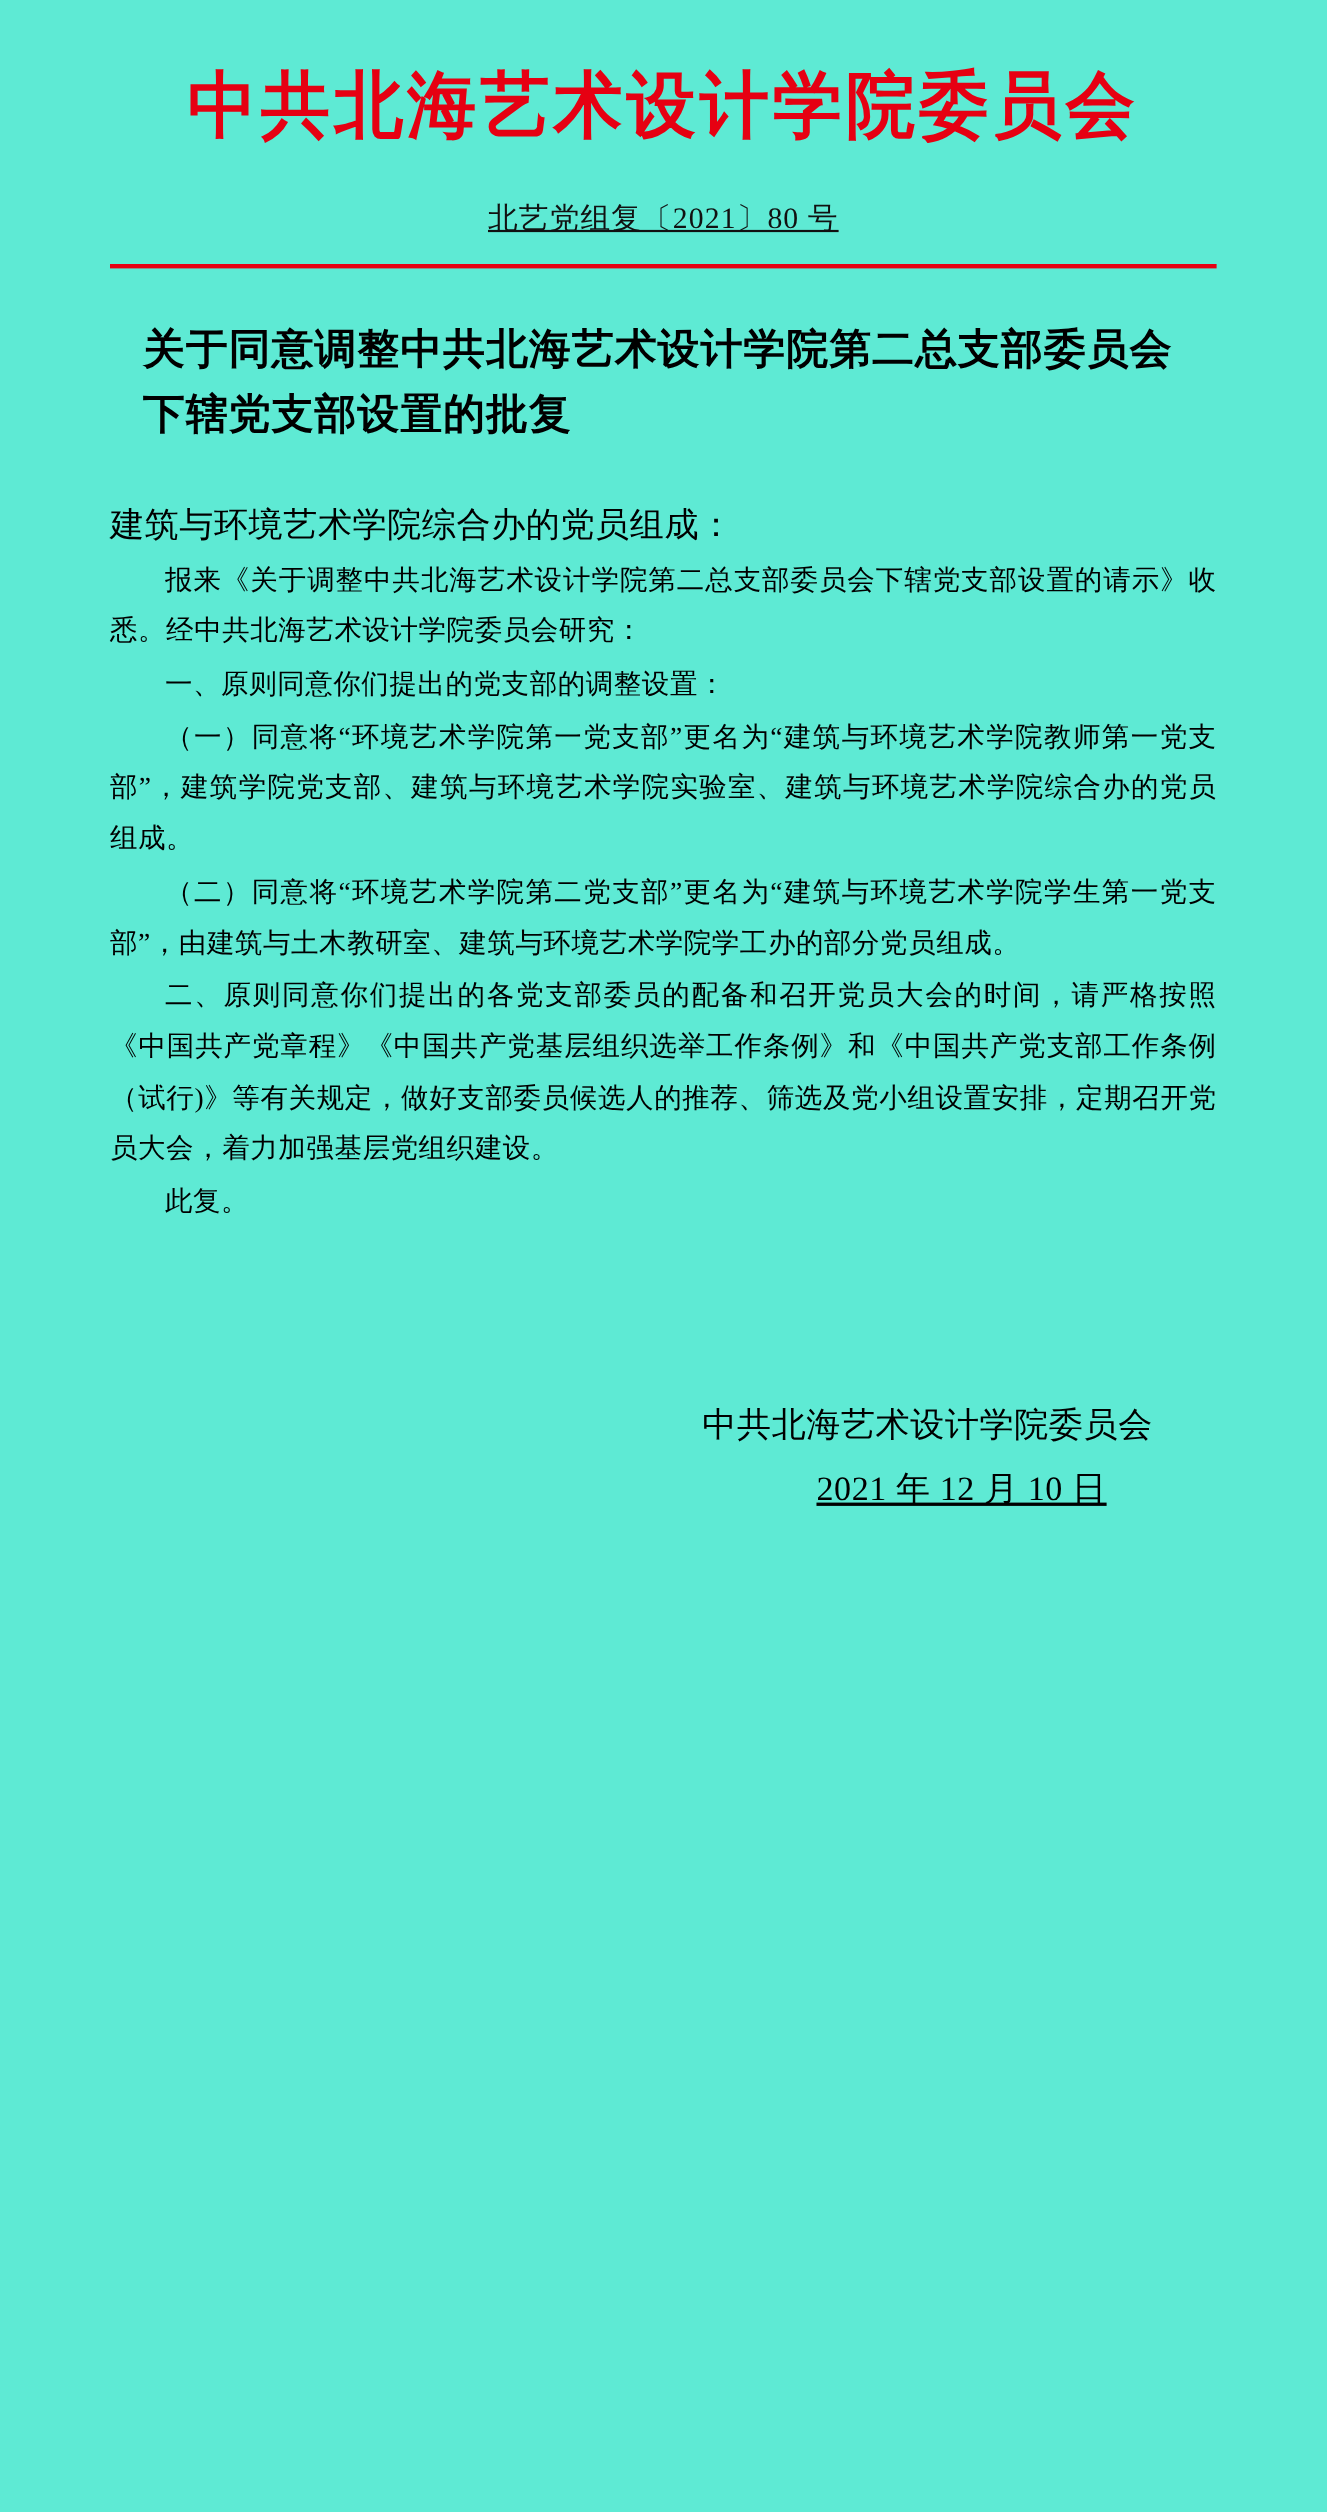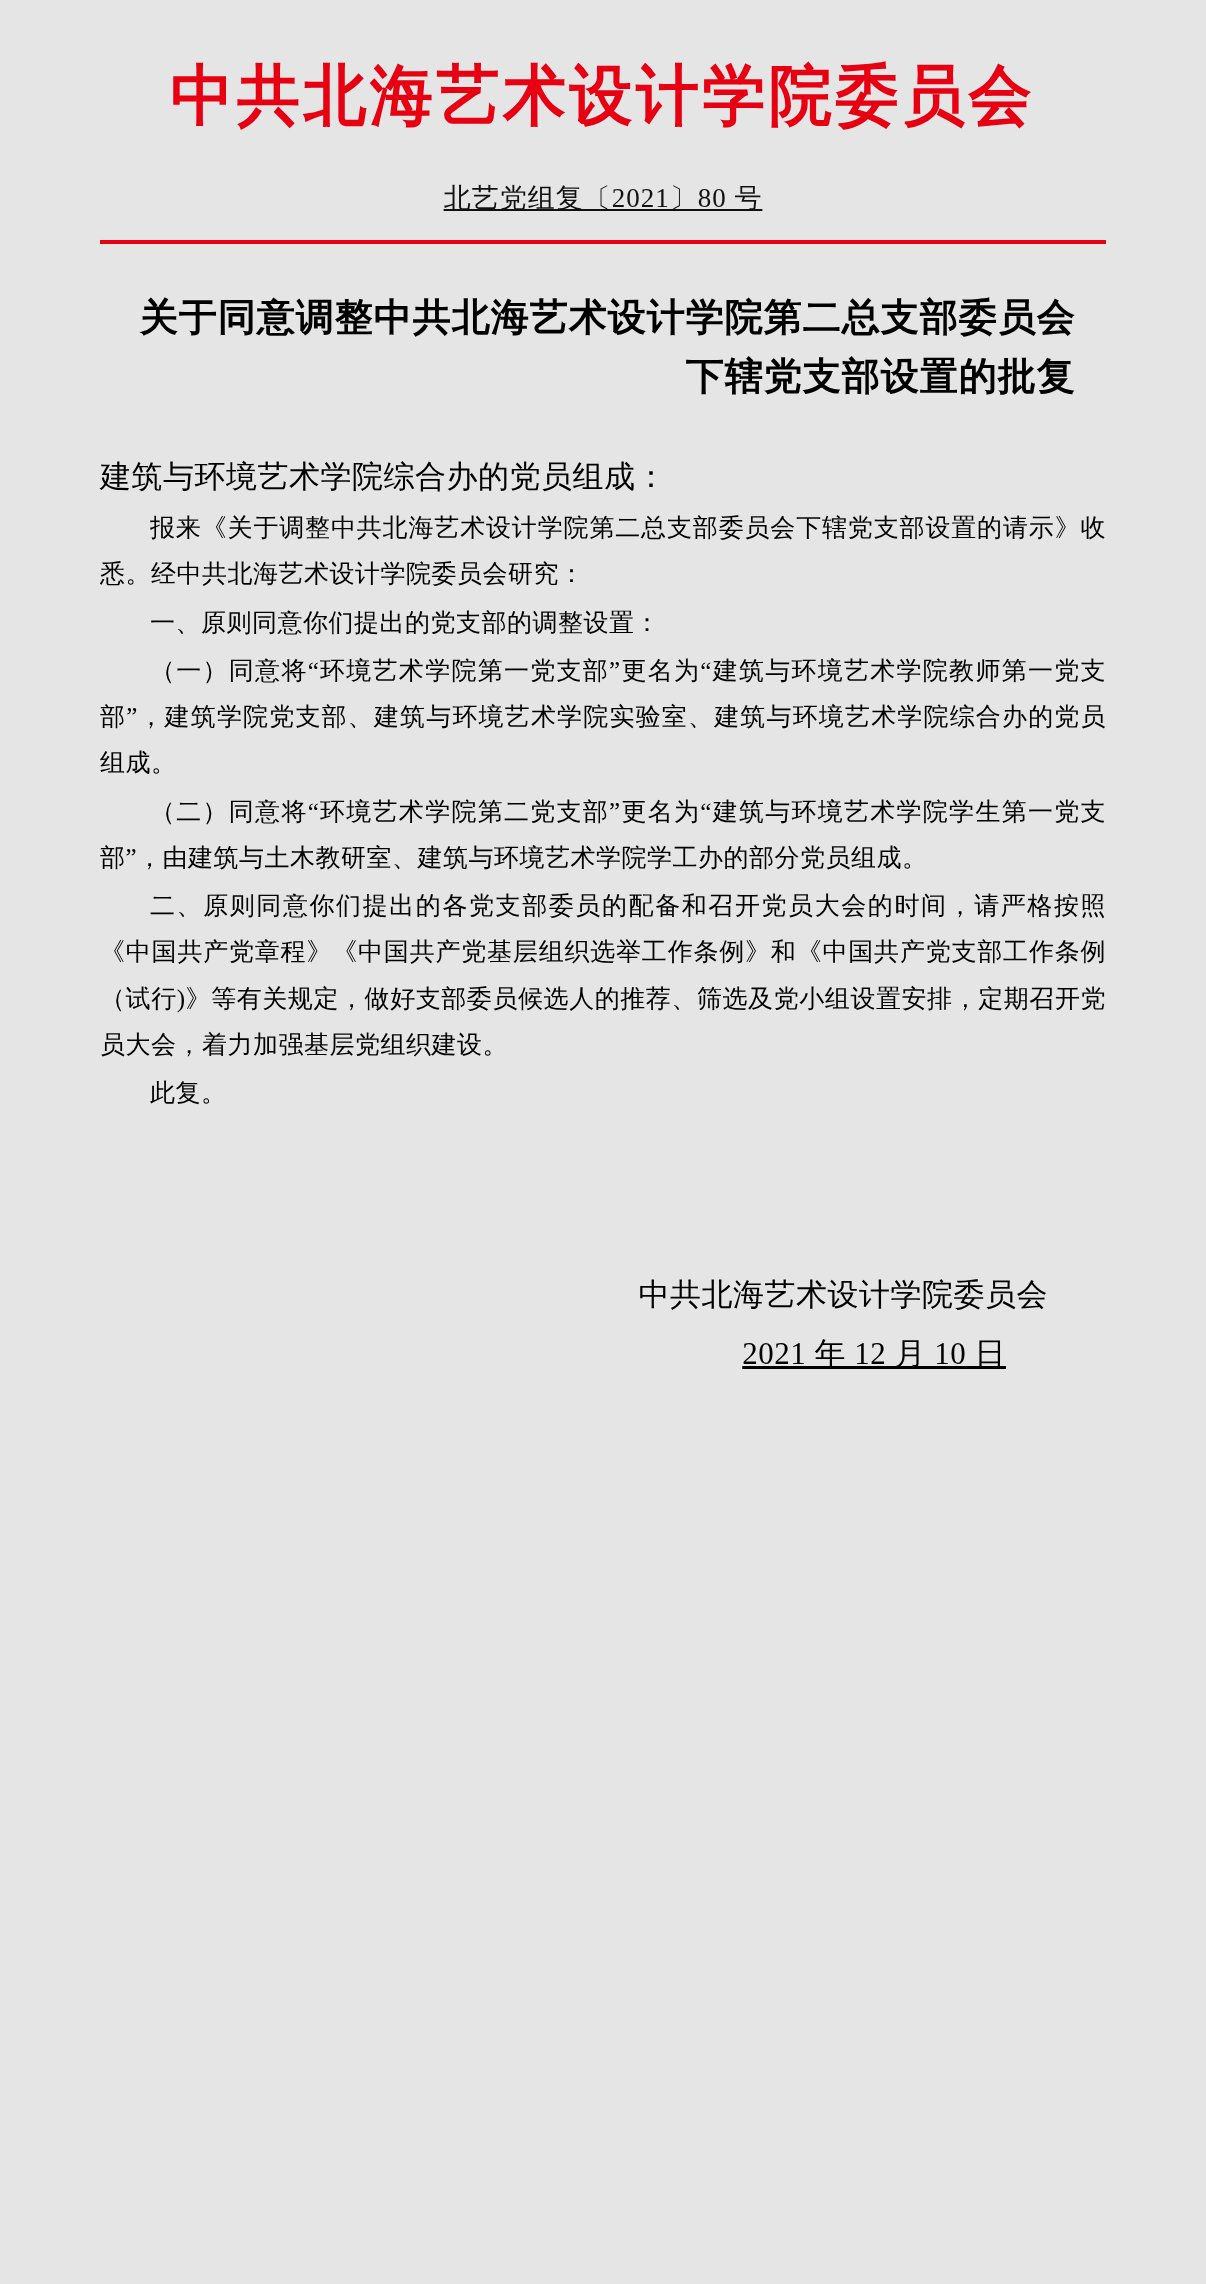--- a/index.html
+++ b/index.html
@@ -13,21 +13,21 @@
     font-family: "Liberation Serif", "DejaVu Serif", serif;
     color: #000000;
     -webkit-font-smoothing: antialiased;
   }
   .page {
     position: relative;
     width: 1206px;
     min-height: 2284px;
     box-sizing: border-box;
     padding: 0;
-    background: #e5e5e5;
+    background: #5eead4;
   }
 
   
   .doc-header {
     padding-top: 58px;
     text-align: center;
   }
   .doc-title-red {
     color: #e60012;
     font-family: "DejaVu Serif", "Liberation Serif", serif;
@@ -54,21 +54,21 @@
     background: #e60012;
   }
 
   
   .doc-body {
     width: 1006px;
     margin: 0 auto;
     padding-top: 44px;
   }
   .subject {
-    text-align: right;
+    text-align: left;
     font-size: 38px;
     font-weight: 700;
     line-height: 1.55;
     letter-spacing: 1px;
     font-family: "DejaVu Serif", "Liberation Serif", serif;
     margin: 0 30px;
   }
   .addressee {
     margin-top: 42px;
     font-size: 31px;

